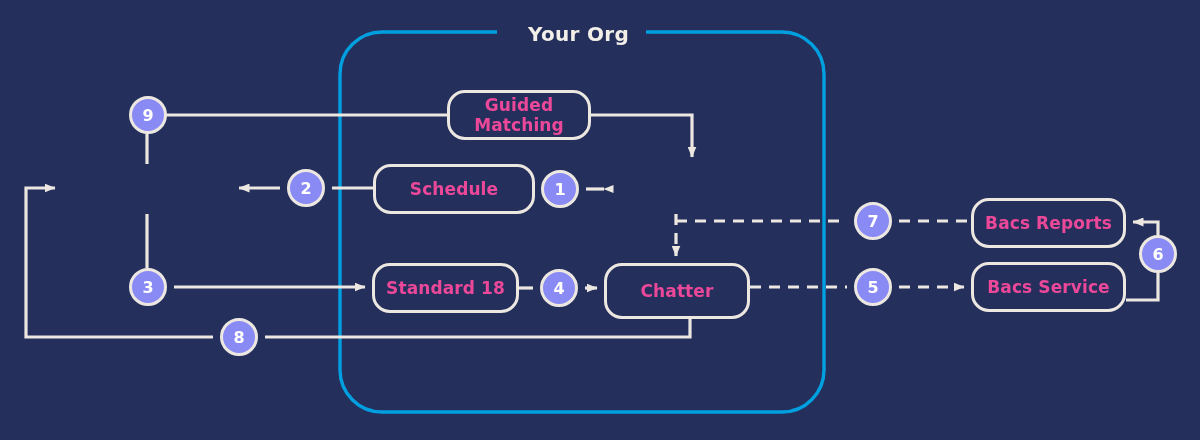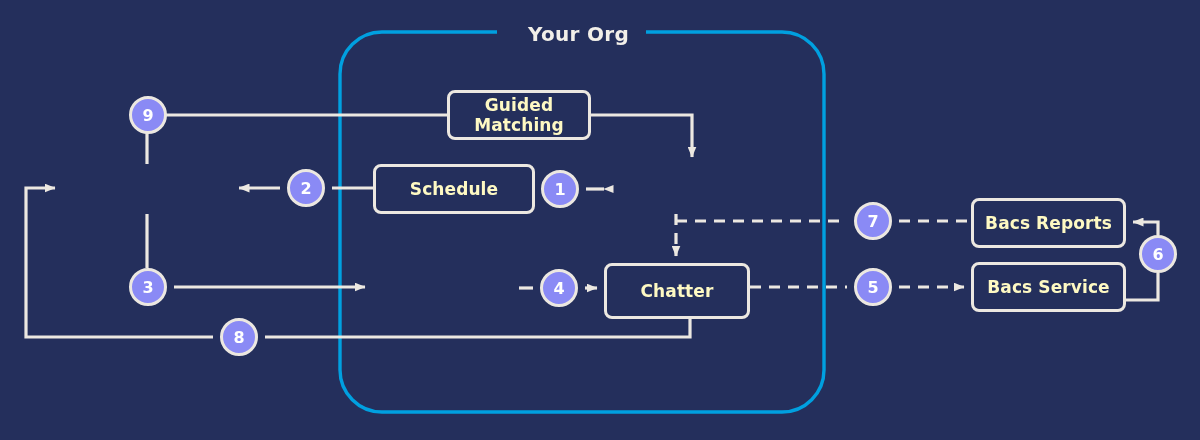--- a/index.html
+++ b/index.html
@@ -20,23 +20,23 @@
   #wires {
     position: absolute;
     left: 0; top: 0;
     width: 1200px;
     height: 440px;
   }
   .node {
     position: absolute;
     box-sizing: border-box;
     border: 3px solid #ece8e1;
-    border-radius: 8px;
+    border-radius: 18px;
     background: #242f5c;
-    color: #fef9c3;
+    color: #ec4899;
     font-size: 17px;
     font-weight: bold;
     letter-spacing: 0.1px;
     display: flex;
     align-items: center;
     justify-content: center;
     text-align: center;
     line-height: 1.18;
     z-index: 3;
   }
@@ -121,20 +121,21 @@
 
   <div class="org-title" style="left:528px; top:22px;">Your Org</div>
 
 
   <div class="node" style="left:447px; top:90px;  width:144px; height:50px; white-space:pre-line;">Guided
 Matching</div>
 
   <div class="node" style="left:373px; top:164px; width:162px; height:50px;">Schedule</div>
 
 
+  <div class="node" style="left:372px; top:263px; width:147px; height:50px;">Standard 18</div>
 
   <div class="node" style="left:604px; top:263px; width:146px; height:56px;">Chatter</div>
 
   <div class="node" style="left:971px; top:198px; width:155px; height:50px;">Bacs Reports</div>
 
   <div class="node" style="left:971px; top:262px; width:155px; height:50px;">Bacs Service</div>
 
   <div class="badge" style="left:541px;  top:170px;">1</div>
   <div class="badge" style="left:287px;  top:169px;">2</div>
   <div class="badge" style="left:129px;  top:268px;">3</div>

